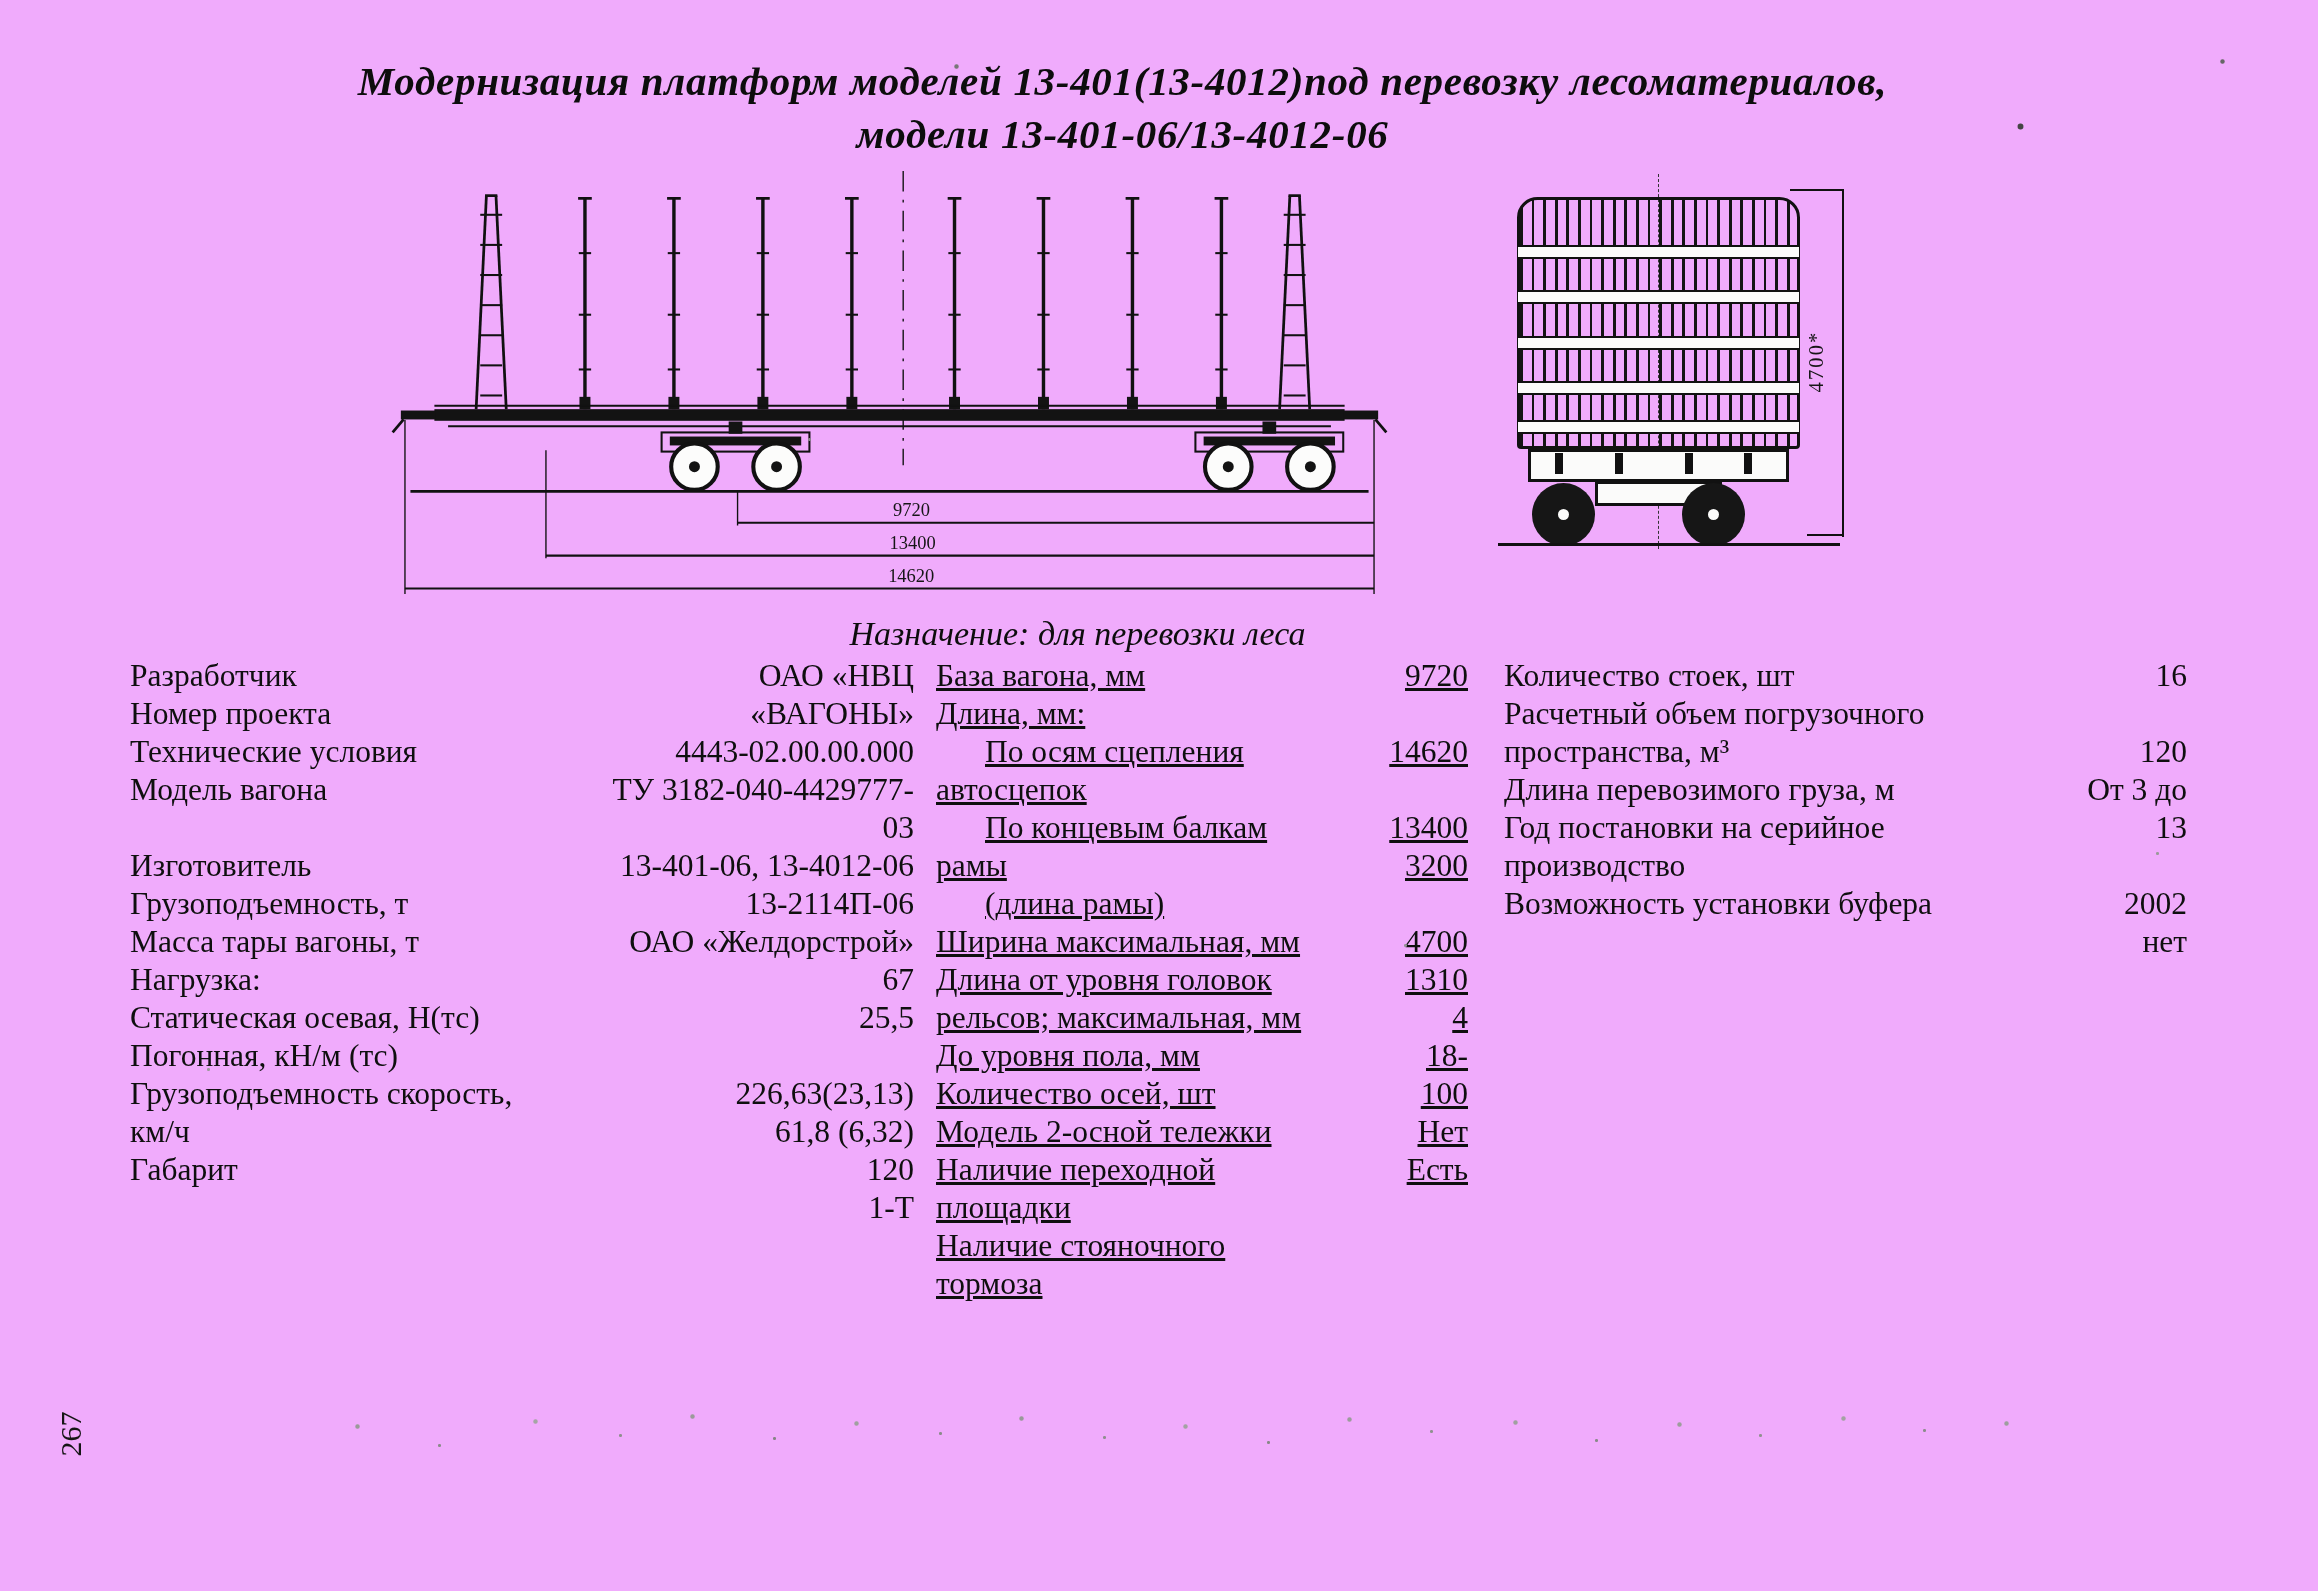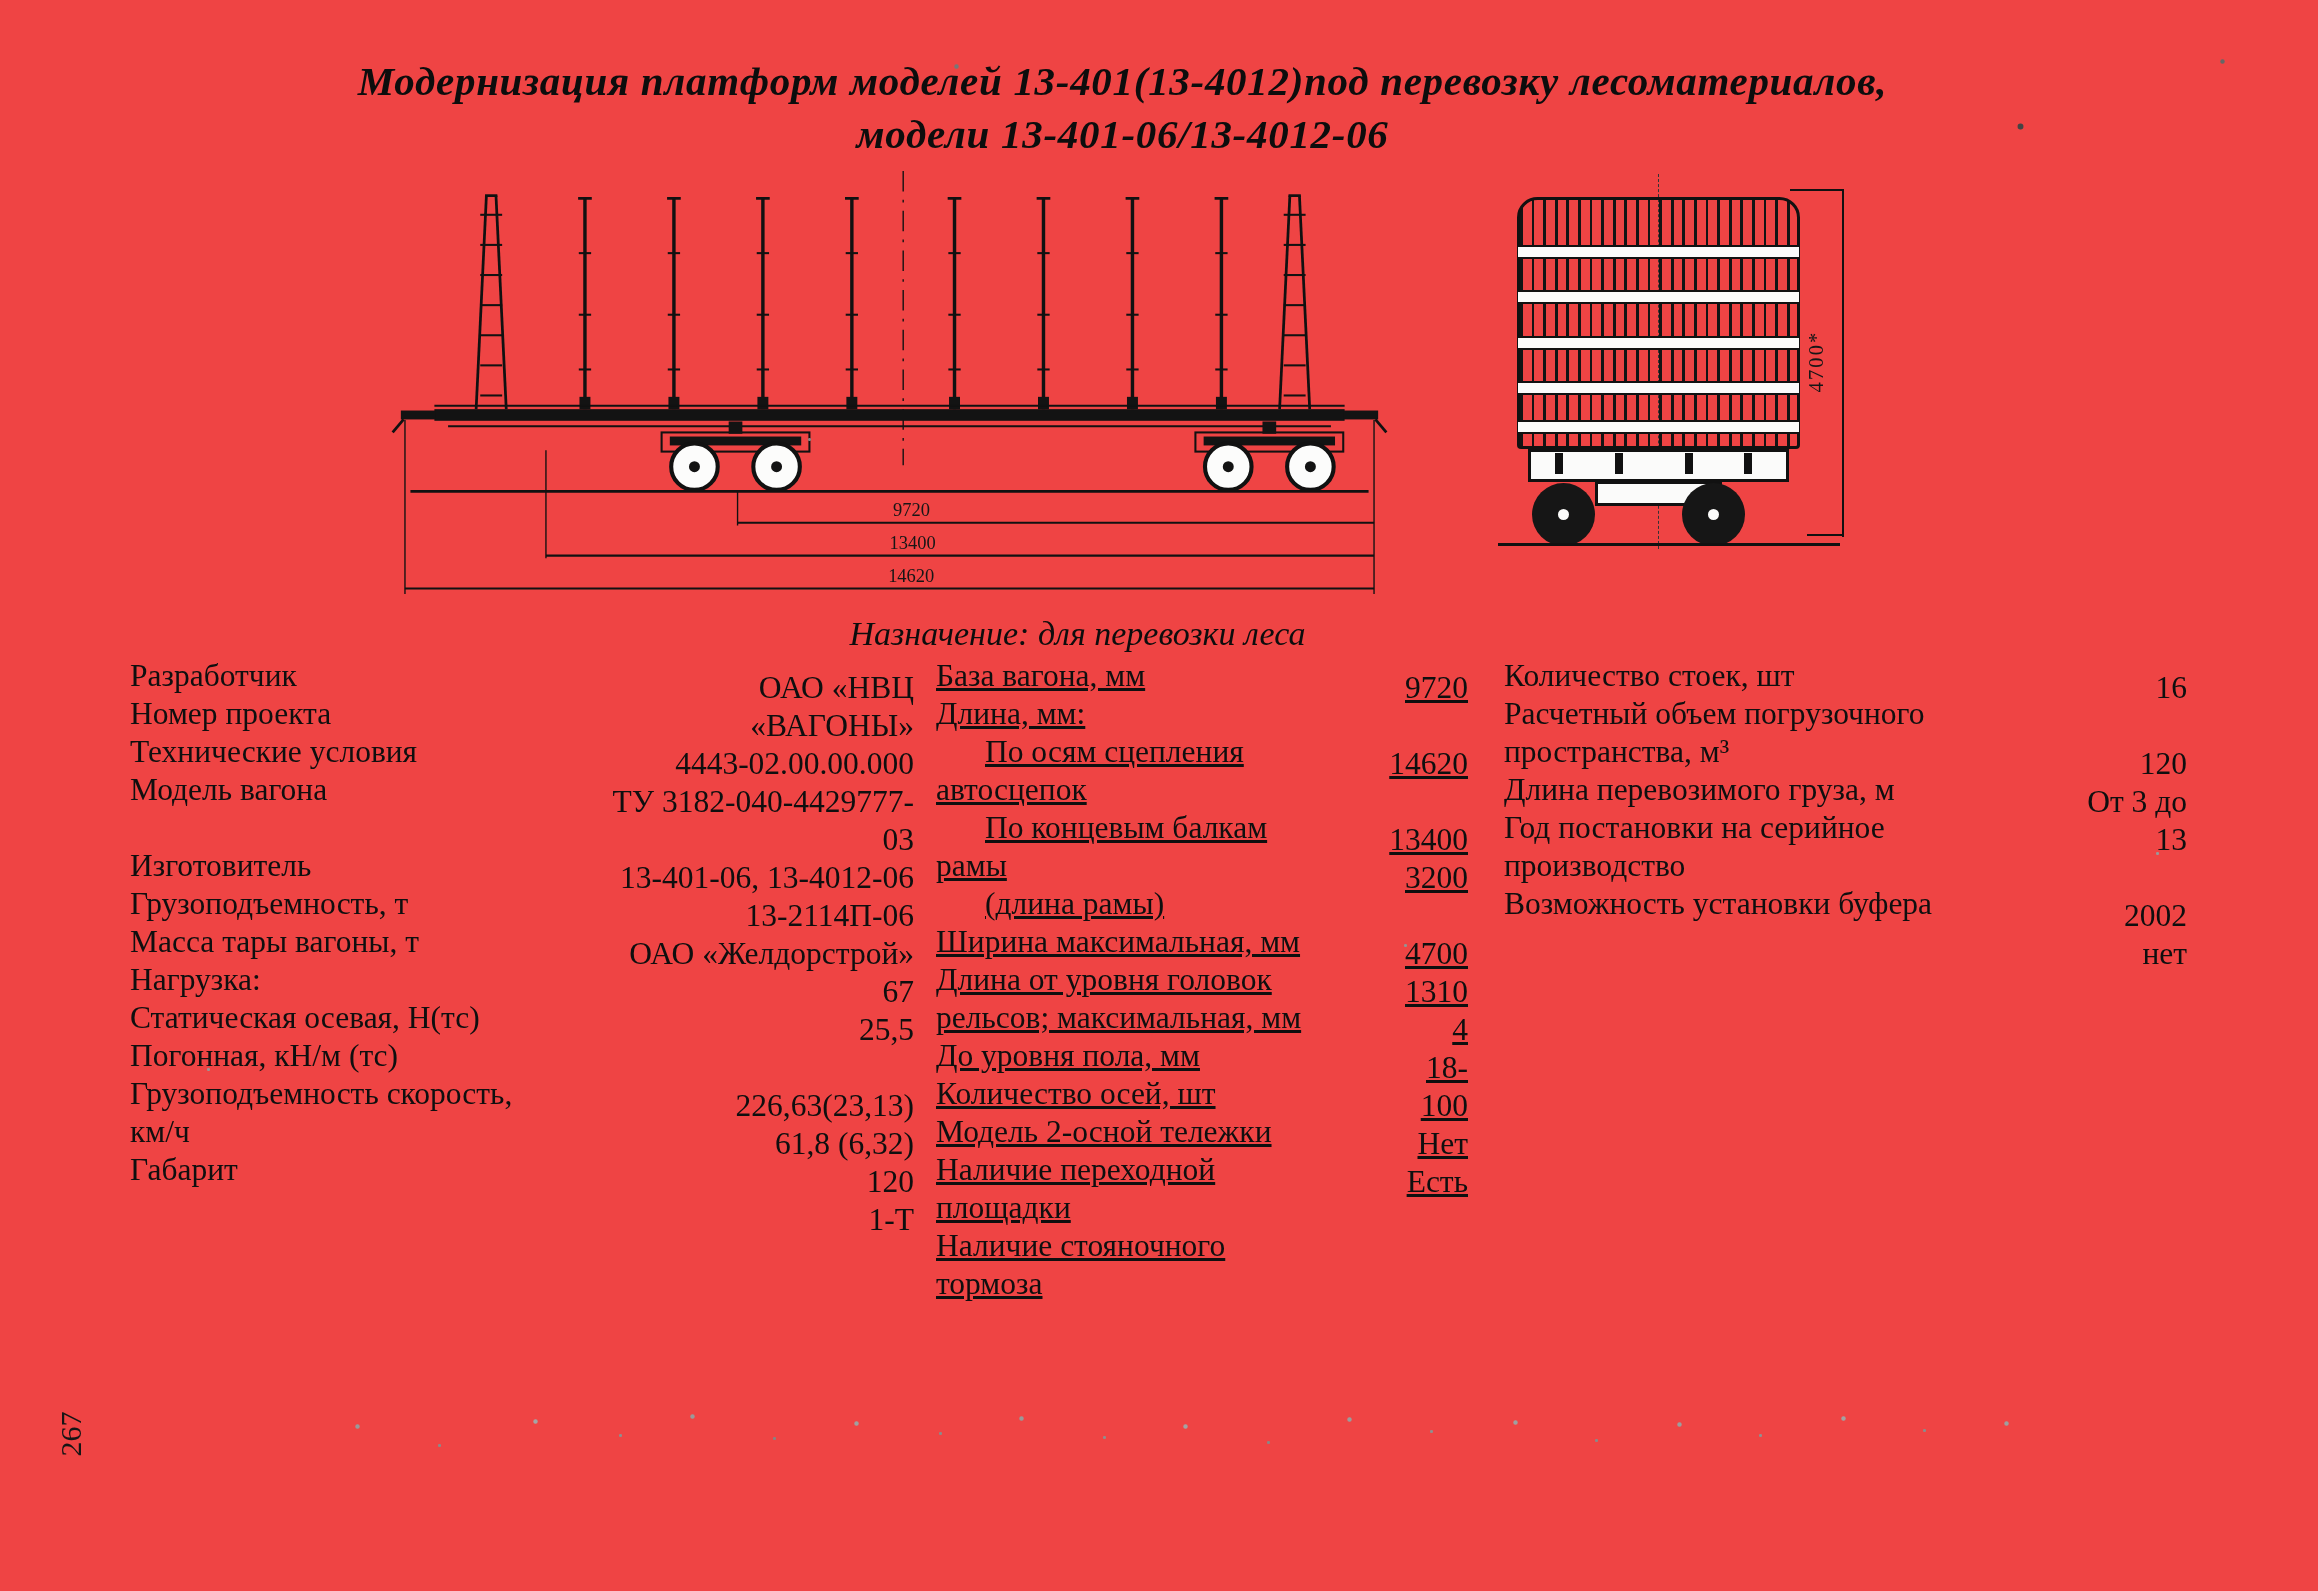--- a/index.html
+++ b/index.html
@@ -1,19 +1,19 @@
 <!DOCTYPE html>
 <html style="font-size:11px"><head>
 <meta charset="utf-8">
 <style>
   html,body{margin:0;padding:0;background:#e8e8e8;}
   .page{
     position:relative;
     width:2319px;height:1591px;
-    background:#ef4444;
+    background:#f0abfc;
     overflow:hidden;
     font-family:"Liberation Serif", serif;
     color:#111;
   }
   
   .title{
     position:absolute;left:171px;top:55px;width:1903px;
     text-align:center;
     font-weight:bold;font-style:italic;
     font-size:41px;line-height:53px;
@@ -27,21 +27,21 @@
     font-size:34px;
     color:#0d0d0d;
   }
   
   .spec-col{position:absolute;top:658px;font-size:31.5px;color:#0f0f0f;}
   .spec-col .srow{
     display:flex;justify-content:space-between;align-items:flex-start;
     height:38px;white-space:nowrap;
   }
   .spec-col .lbl{text-align:right;}
-  .spec-col .val{text-align:center;margin-left:13.7px;margin-top:12px;}
+  .spec-col .val{text-align:center;margin-left:13.7px;}
   .spec-col .lbl.indent{padding-left:49px;}
   #col-left{left:130px;width:784px;}
   #col-mid{left:936px;width:532px;text-decoration:underline;}
   #col-right{left:1504px;width:683px;}
   
   .side-draw{position:absolute;left:383px;top:171px;width:1013px;height:438px;}
   .end-draw{position:absolute;left:1492px;top:179px;width:383px;height:370px;}
   .end-draw .load{
     position:absolute;left:25px;top:18px;width:283px;height:252px;
     box-sizing:border-box;border:3.4px solid #111;

